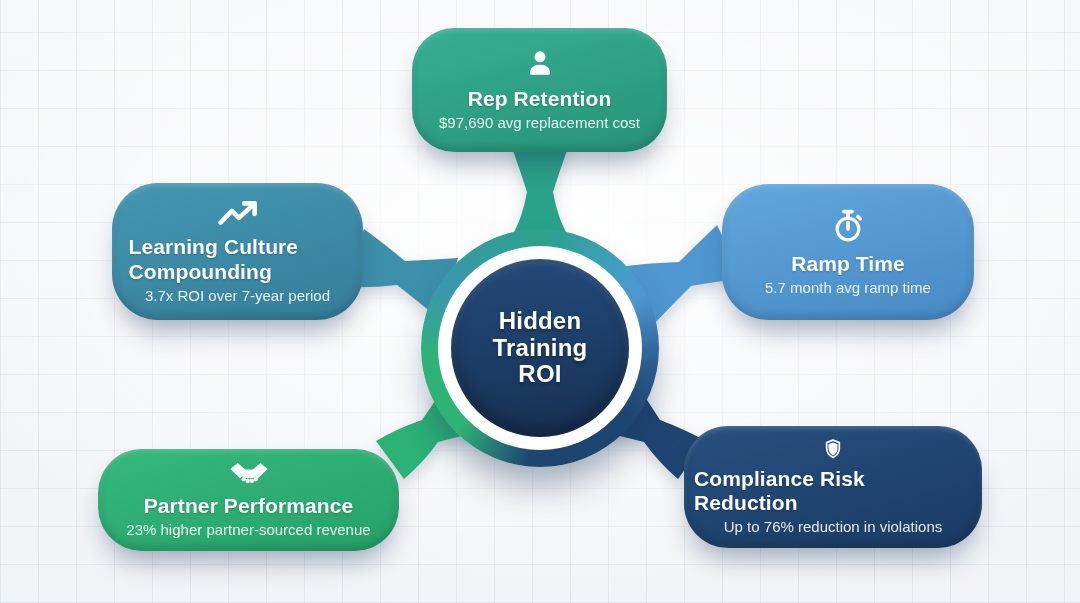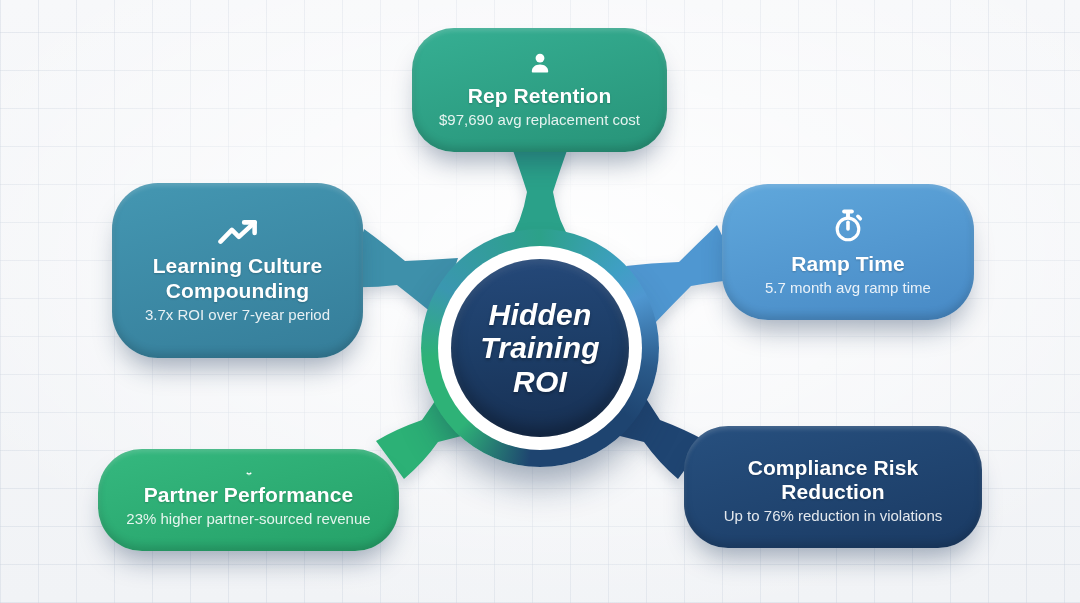--- a/index.html
+++ b/index.html
@@ -30,43 +30,42 @@
     box-shadow: 0 24px 36px -8px rgba(25,50,85,.42);
   }
   .hub-white {
     position:absolute; left:17px; top:17px; width:204px; height:204px;
     border-radius:50%; background:#ffffff;
   }
   .hub-core {
     position:absolute; left:30px; top:30px; width:178px; height:178px; border-radius:50%;
     background: linear-gradient(175deg,#25497a 0%, #1d3e68 48%, #172f52 100%);
     display:flex; flex-direction:column; align-items:center; justify-content:center;
-    color:#fff; font-weight:bold; font-size:30px; line-height:1.12; text-align:center;
+    color:#fff; font-weight:bold; font-size:24px; line-height:1.12; text-align:center;
     letter-spacing:.2px; text-shadow:0 2px 3px rgba(0,0,0,.28);
     box-shadow: inset 0 4px 8px rgba(255,255,255,.10), inset 0 -9px 16px rgba(0,0,0,.28);
-    font-style: italic;
   }
 
   
   .node {
     position:absolute; display:flex; flex-direction:column;
     align-items:center; justify-content:center; gap:3px;
-    color:#fff; text-align:center; padding:23px 10px;
+    color:#fff; padding:12px 10px;
     box-shadow: 0 17px 27px -8px rgba(25,50,85,.40),
                 inset 0 -5px 9px rgba(0,0,0,.15),
                 inset 0 3px 4px rgba(255,255,255,.16);
   }
   .node-title { font-weight:bold; font-size:21px; line-height:1.15;
     letter-spacing:.1px; text-shadow:0 1px 2px rgba(0,0,0,.20); }
   .node-sub { font-size:15px; color:rgba(255,255,255,.88); line-height:1.2; }
   .node-icon { display:block; margin-bottom:4px; }
 
   .node-top   { left:412px; top:28px;  width:255px; height:124px; border-radius:42px;
                 background:linear-gradient(165deg,#36af93,#279378); }
-  .node-left  { left:112px; top:183px; width:251px; height:175px; border-radius:46px;
+  .node-left  { left:112px; top:183px; width:251px; height:137px; border-radius:46px;
                 background:linear-gradient(165deg,#4497b2,#357d99); }
   .node-left .node-title { max-width:218px; }
   .node-right { left:722px; top:184px; width:252px; height:136px; border-radius:46px;
                 background:linear-gradient(165deg,#60a8dc,#4789c5); }
   .node-bl    { left:98px;  top:449px; width:301px; height:102px; border-radius:44px;
                 background:linear-gradient(165deg,#35b87f,#25a168); }
   .node-br    { left:684px; top:426px; width:298px; height:122px; border-radius:44px;
                 background:linear-gradient(165deg,#27507f,#1a3a63); }
 </style>
 </head>

